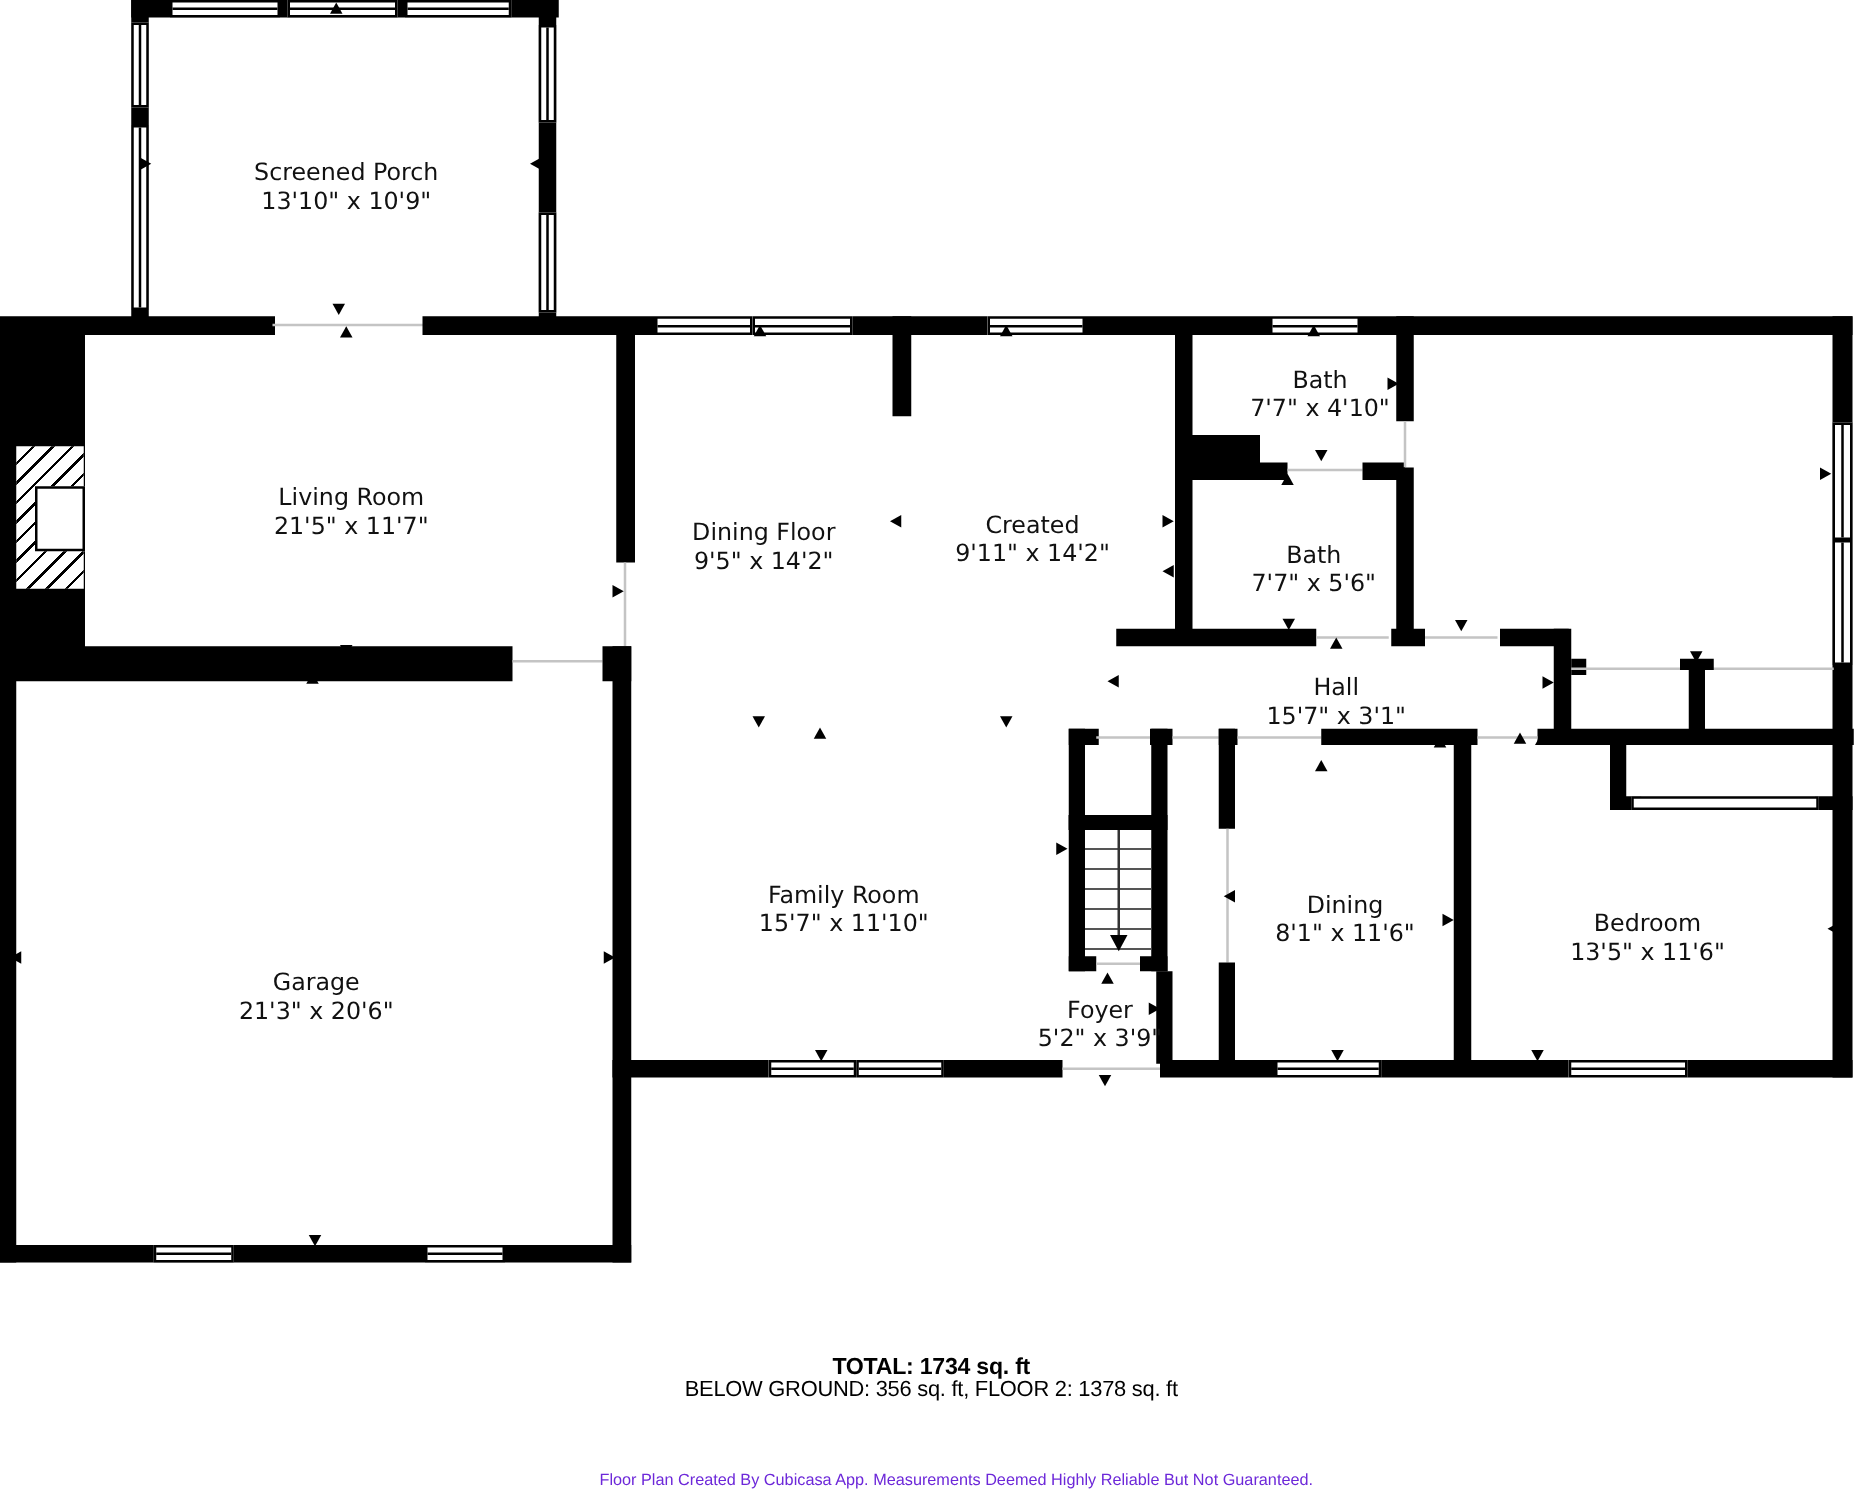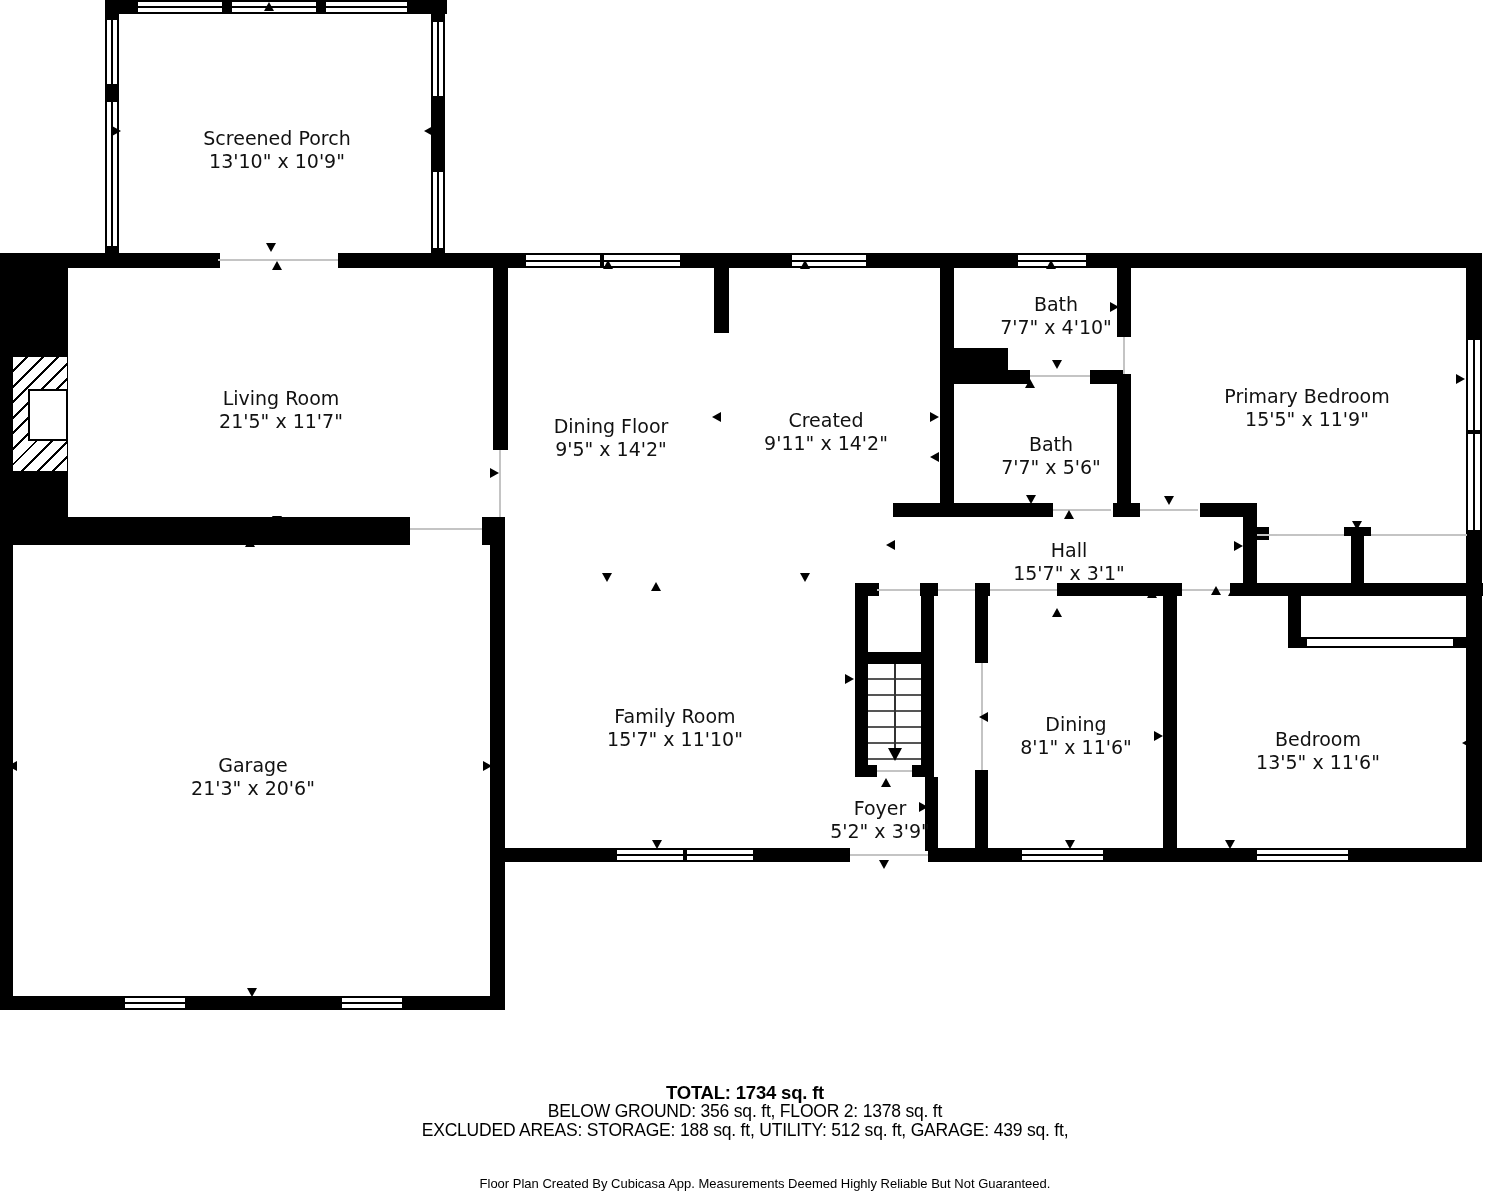--- a/index.html
+++ b/index.html
@@ -19,21 +19,21 @@
   .ar.up{border-width:0 5px 9px 5px;border-bottom-color:#000;}
   .ar.dn{border-width:9px 5px 0 5px;border-top-color:#000;}
   .ar.lt{border-width:5px 9px 5px 0;border-right-color:#000;}
   .ar.rt{border-width:5px 0 5px 9px;border-left-color:#000;}
   .stairs{position:absolute;background-image:repeating-linear-gradient(to bottom,rgba(0,0,0,0) 0 14.5px,#555 14.5px 16px);}
   .stairline{position:absolute;left:50%;top:0;width:2px;height:86px;margin-left:-1px;background:#333;}
   .stairarrow{position:absolute;left:50%;top:84px;transform:translateX(-50%);width:0;height:0;border:solid transparent;border-width:13px 7px 0 7px;border-top-color:#000;}
   .ftr{position:absolute;left:0;right:0;text-align:center;font-family:"Liberation Sans",sans-serif;color:#000;}
   .ftr .f{font-size:17.5px;line-height:19px;letter-spacing:-0.2px;}
   .ftr .f.b{font-weight:bold;font-size:18.5px;}
-  .credit{position:absolute;left:0;right:0;top:1176px;text-align:center;font-family:"Liberation Sans",sans-serif;font-size:13px;color:#000000;margin-left:40px;}
+  .credit{position:absolute;left:0;right:0;top:1176px;text-align:center;font-family:"Liberation Sans",sans-serif;font-size:13px;color:#6d28d9;margin-left:40px;}
 </style>
 </head>
 <body>
 
 <div class="plan">
 
   <div class="w" style="left:105px;top:0;width:342px;height:14px"></div>
   <div class="w" style="left:105px;top:0;width:14px;height:257px"></div>
   <div class="w" style="left:431px;top:0;width:14px;height:257px"></div>
   <div class="win h" style="left:136px;top:0;width:88px;height:14px"></div>
@@ -192,28 +192,26 @@
   <i class="ar rt" style="left:1154px;top:731px"></i>
   <i class="ar lt" style="left:1462px;top:738px"></i>
   <i class="ar up" style="left:1211px;top:586px"></i>
 
   <div class="lbl" style="left:277px;top:150px"><span>Screened Porch</span><br><span>13'10" x 10'9"</span></div>
   <div class="lbl" style="left:281px;top:410px"><span>Living Room</span><br><span>21'5" x 11'7"</span></div>
   <div class="lbl" style="left:611px;top:438px"><span>Dining Floor</span><br><span>9'5" x 14'2"</span></div>
   <div class="lbl" style="left:826px;top:432px"><span>Created</span><br><span>9'11" x 14'2"</span></div>
   <div class="lbl" style="left:1056px;top:316px"><span>Bath</span><br><span>7'7" x 4'10"</span></div>
   <div class="lbl" style="left:1051px;top:456px"><span>Bath</span><br><span>7'7" x 5'6"</span></div>
-  <div class="lbl" style="left:1307px;top:408px"><span>Primary Bedroom</span><br><span>15'5" x 11'9"</span></div>
   <div class="lbl" style="left:1069px;top:562px"><span>Hall</span><br><span>15'7" x 3'1"</span></div>
-  <div class="lbl" style="left:253px;top:777px"><span>Garage</span><br><span>21'3" x 20'6"</span></div>
+  <div class="lbl" style="left:253px;top:798px"><span>Garage</span><br><span>21'3" x 20'6"</span></div>
   <div class="lbl" style="left:675px;top:728px"><span>Family Room</span><br><span>15'7" x 11'10"</span></div>
   <div class="lbl" style="left:1076px;top:736px"><span>Dining</span><br><span>8'1" x 11'6"</span></div>
   <div class="lbl" style="left:1318px;top:751px"><span>Bedroom</span><br><span>13'5" x 11'6"</span></div>
   <div class="lbl" style="left:880px;top:820px"><span>Foyer</span><br><span>5'2" x 3'9"</span></div>
 
   <div class="ftr" style="top:1083px">
     <div class="f b">TOTAL: 1734 sq. ft</div>
     <div class="f">BELOW GROUND: 356 sq. ft, FLOOR 2: 1378 sq. ft</div>
-    <div class="f">EXCLUDED AREAS: STORAGE: 188 sq. ft, UTILITY: 512 sq. ft, GARAGE: 439 sq. ft,</div>
   </div>
   <div class="credit">Floor Plan Created By Cubicasa App. Measurements Deemed Highly Reliable But Not Guaranteed.</div>
 
 </div>
 
 </body></html>

